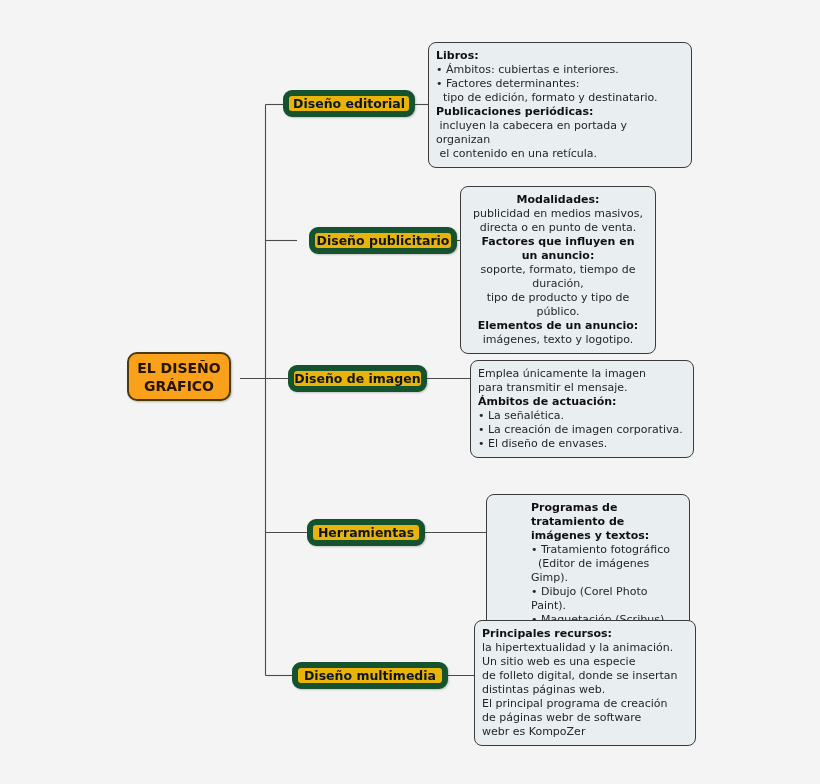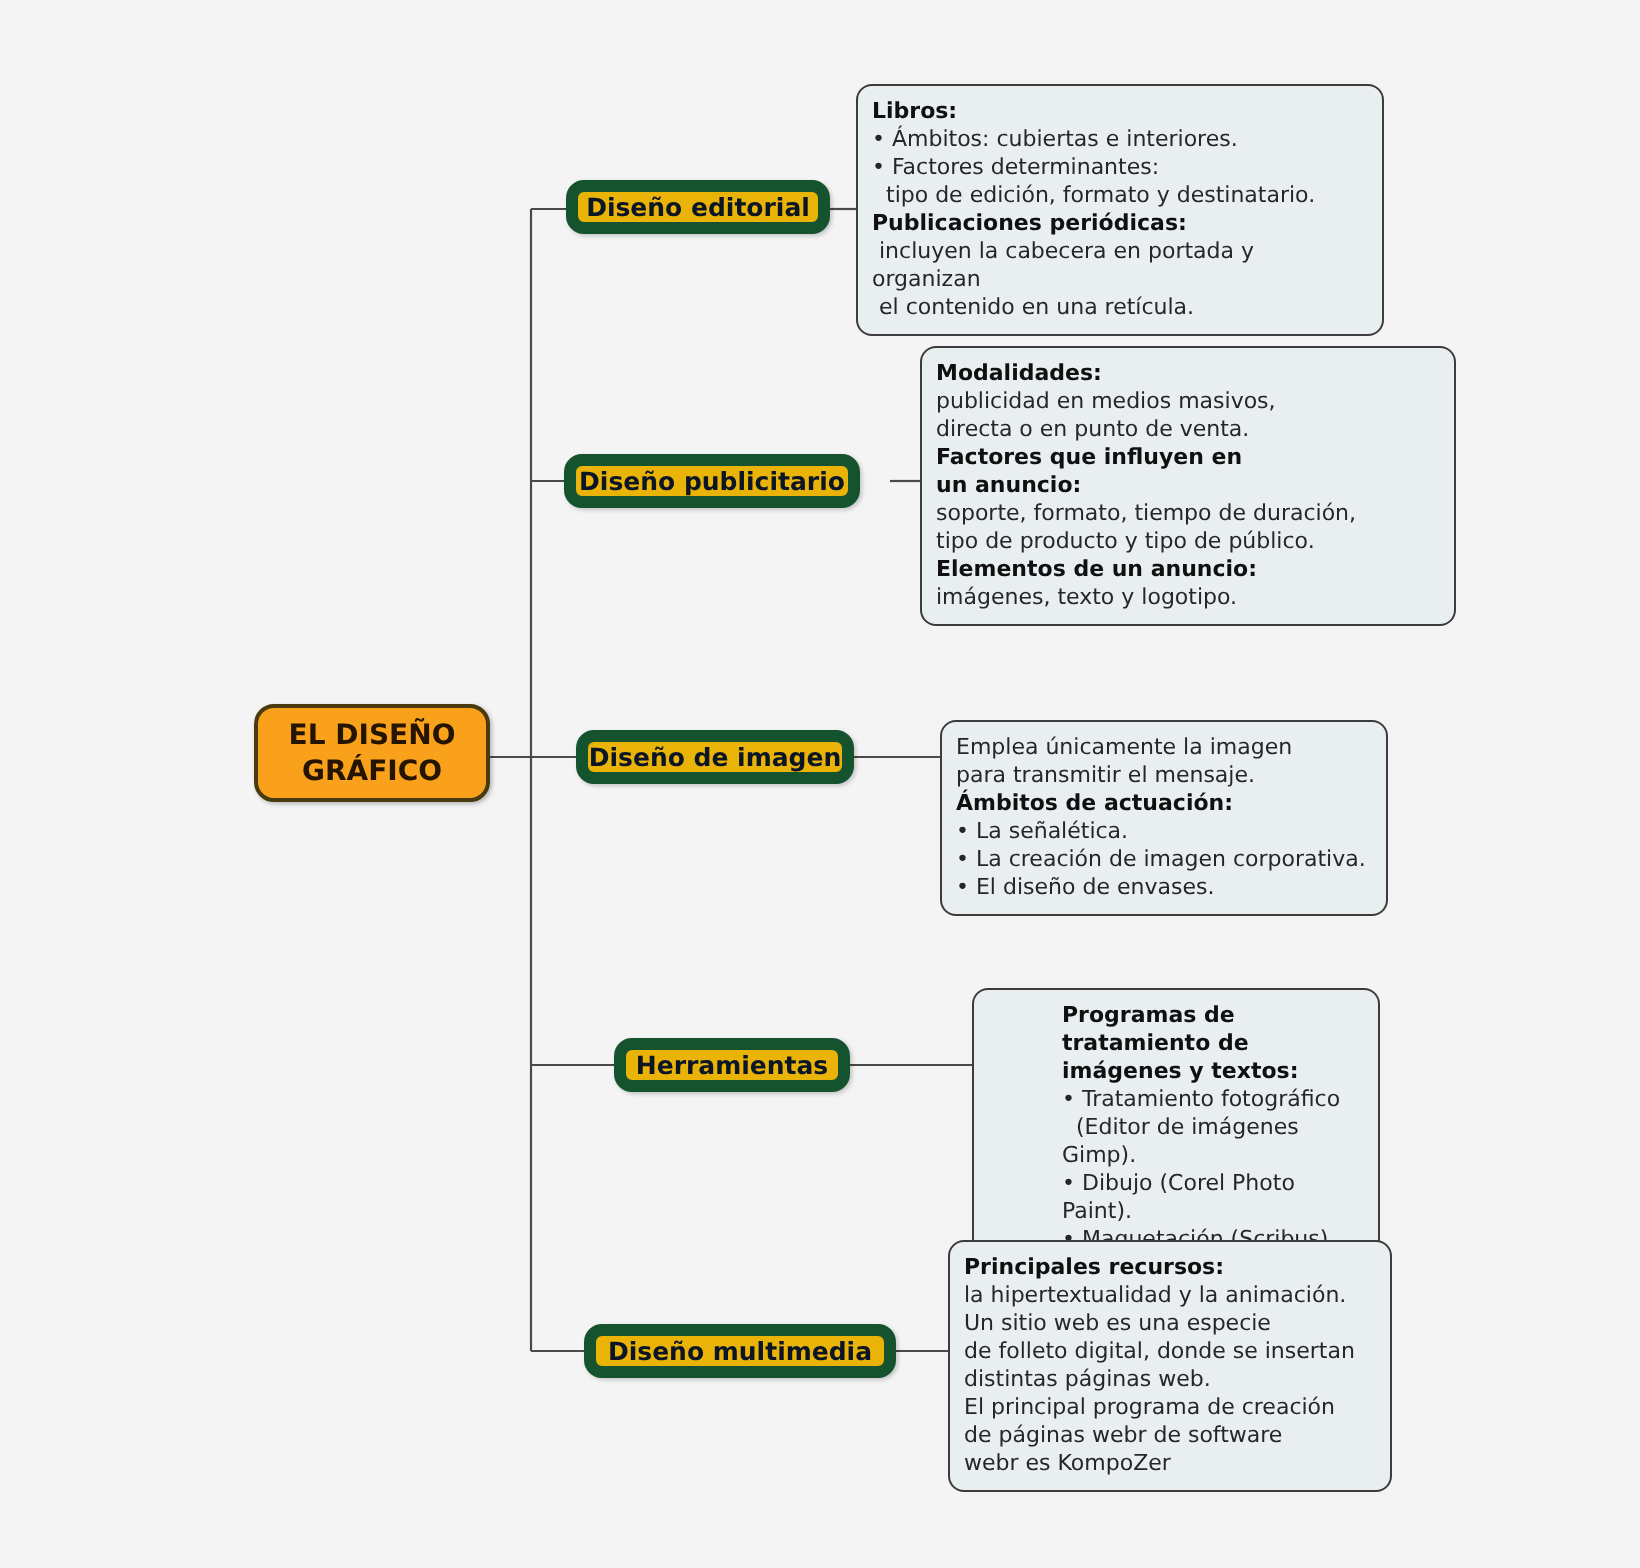--- a/index.html
+++ b/index.html
@@ -26,21 +26,21 @@
     width: 820px; height: 784px;
   }
   svg.connectors line {
     stroke: #4a4a4a;
     stroke-width: 1.1;
   }
 
   .root-node {
     position: absolute;
     left: 127px; top: 352px;
-    width: 118px; height: 49px;
+    width: 104px; height: 49px;
     background: #f9a11b;
     border: 2px solid #4a3a10;
     border-radius: 10px;
     display: flex;
     align-items: center;
     justify-content: center;
     text-align: center;
     font-weight: bold;
     font-size: 14px;
     line-height: 18px;
@@ -59,37 +59,37 @@
     align-items: center;
     justify-content: center;
     font-weight: bold;
     font-size: 12.5px;
     color: #0a1526;
     box-shadow: 1px 1px 2px rgba(0,0,0,0.2);
     cursor: pointer;
     white-space: nowrap;
   }
   .node-1 { left: 283px; top: 90px;  width: 132px; }
-  .node-2 { left: 282px; top: 227px; width: 148px; }
+  .node-2 { left: 309px; top: 227px; width: 148px; }
   .node-3 { left: 288px; top: 365px; width: 139px; }
   .node-4 { left: 307px; top: 519px; width: 118px; }
   .node-5 { left: 292px; top: 662px; width: 156px; }
 
   .box {
     position: absolute;
     background: #e9eef1;
     border: 1.3px solid #3c3c3c;
     border-radius: 8px;
     padding: 6px 7px;
     font-size: 11px;
     line-height: 14px;
     color: #262626;
   }
   .box-1 { left: 428px; top: 42px;  width: 264px; }
-  .box-2 { left: 460px; top: 173px; width: 268px; }
+  .box-2 { left: 460px; top: 186px; width: 196px; text-align: center; }
   .box-3 { left: 470px; top: 360px; width: 224px; }
   .box-4 { left: 486px; top: 494px; width: 204px; padding-left: 44px; }
   .box-5 { left: 474px; top: 620px; width: 222px; }
 
   .ln { white-space: pre-wrap; }
   .ln.b { font-weight: bold; color: #101010; }
 </style>
 </head>
 <body>
 

